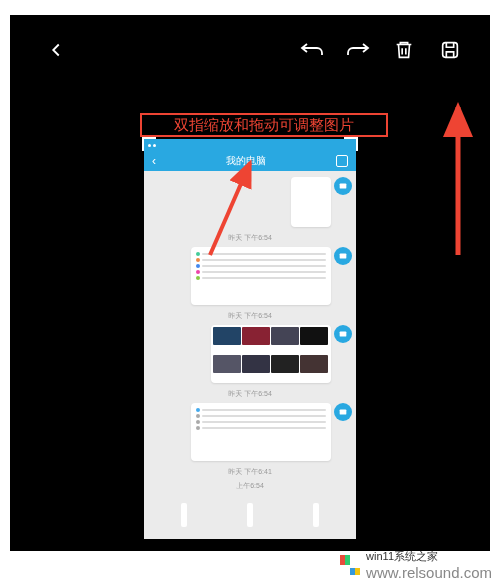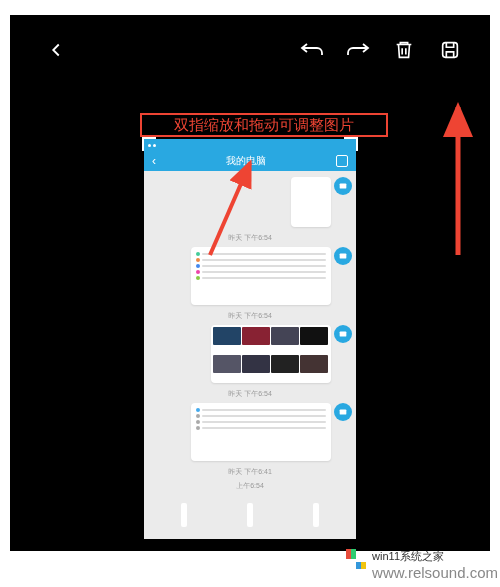--- a/index.html
+++ b/index.html
@@ -32,21 +32,21 @@
     .dot-line { display: flex; align-items: center; gap: 2px; }
     .tiny-dot { width: 4px; height: 4px; border-radius: 50%; }
     .tiny-line { height: 2px; background: #ddd; border-radius: 1px; flex: 1; }
     .corner { position: absolute; width: 14px; height: 14px; border: 3px solid #fff; }
     .corner.tl { top: 122px; left: 132px; border-right: none; border-bottom: none; }
     .corner.tr { top: 122px; left: 334px; border-left: none; border-bottom: none; }
     .bottom-handles { position: absolute; bottom: 24px; left: 0; right: 0; display: flex; justify-content: center; gap: 60px; }
     .handle { width: 6px; height: 24px; background: #fff; border-radius: 2px; }
     .arrow-red-1 { position: absolute; top: 130px; left: 180px; pointer-events: none; }
     .arrow-red-2 { position: absolute; top: 80px; right: 12px; pointer-events: none; }
-    .watermark { position: absolute; bottom: 6px; right: 2px; display: flex; gap: 6px; font-size: 12px; color: #666; }
+    .watermark { position: absolute; bottom: 6px; right: 8px; display: flex; align-items: center; gap: 6px; font-size: 12px; color: #666; }
     .wm-logo { width: 20px; height: 20px; display: flex; }
     .wm-sq { width: 7px; height: 10px; }
   </style>
 </head>
 <body>
 
 <div class="outer">
   <div class="stage">
 
     <div class="topbar">

